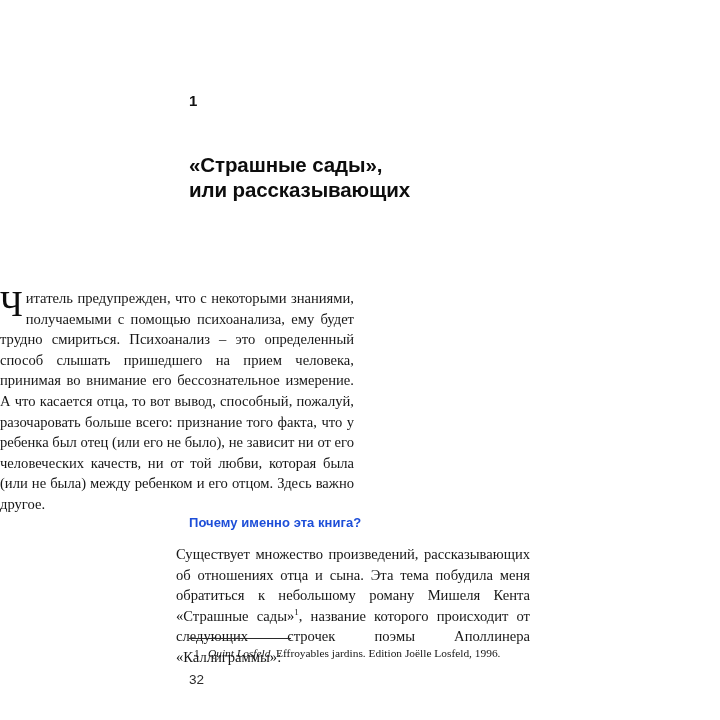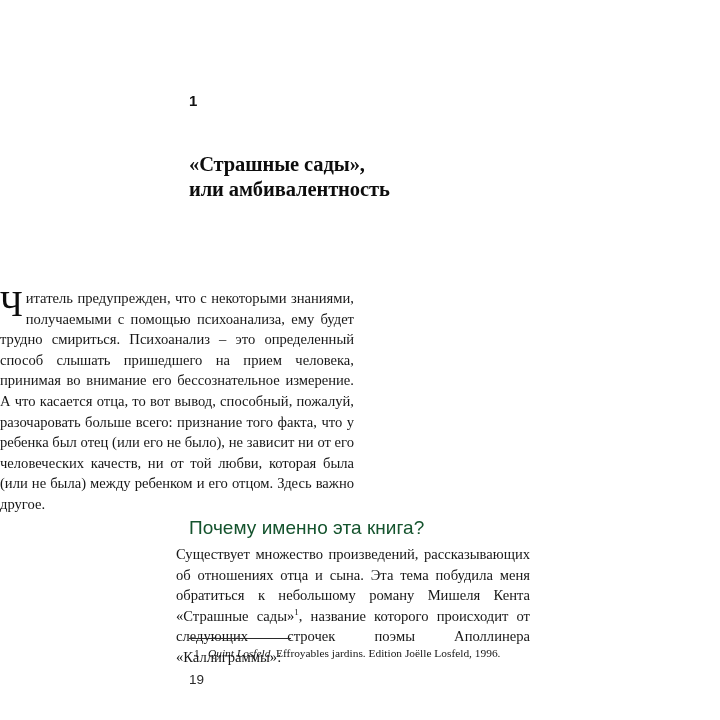--- a/index.html
+++ b/index.html
@@ -38,21 +38,21 @@
     letter-spacing: 0.1px;
     line-height: 1;
   }
 
   
   .chapter-title {
     position: absolute;
     left: 189px;
     top: 138px;
     width: 360px;
-    font-family: Liberation Serif, serif;
+    font-family: Liberation Sans, sans-serif;
     font-size: 20.5px;
     font-weight: 700;
     color: #0d0d0d;
     line-height: 25px;
     letter-spacing: -0.1px;
   }
   .chapter-title .tline {
     display: block;
     white-space: nowrap;
   }
@@ -91,23 +91,23 @@
     padding: 1px 3px 0 0;
     color: #0d0d0d;
   }
 
   
   .subheading {
     position: absolute;
     left: 189px;
     top: 503px;
     font-family: "Liberation Sans", "DejaVu Sans", sans-serif;
-    font-size: 19px;
-    font-weight: 400;
-    color: #14532d;
+    font-size: 13px;
+    font-weight: 700;
+    color: #1d4ed8;
     line-height: 18px;
     letter-spacing: 0.05px;
   }
 
   
   #para-second {
     position: absolute;
     left: 176px;
     top: 544px;
     width: 354px;
@@ -163,33 +163,33 @@
 </style>
 </head>
 <body>
 
 <div class="page">
 
   <div class="chapter-number">1</div>
 
   <h1 class="chapter-title">
     <span class="tline">«Страшные сады»,</span>
-    <span class="tline">или амбивалентность</span>
+    <span class="tline">или рассказывающих</span>
   </h1>
 
   <div class="body-block" id="para-opening">
     <p class="para"><span class="dropcap">Ч</span><span>итатель предупрежден, что с некоторыми знаниями, получаемыми с помощью психоанализа, ему будет трудно смириться. Психоанализ – это определенный способ слышать пришедшего на прием человека, принимая во внимание его бессознательное измерение. А что касается отца, то вот вывод, способный, пожалуй, разочаровать больше всего: признание того факта, что у ребенка был отец (или его не было), не зависит ни от его человеческих качеств, ни от той любви, которая была (или не была) между ребенком и его отцом. Здесь важно другое.</span></p>
   </div>
 
   <h2 class="subheading">Почему именно эта книга?</h2>
 
   <div id="para-second">
     <p class="para"><span>Существует множество произведений, рассказывающих об отношениях отца и сына. Эта тема побудила меня обратиться к небольшому роману Мишеля Кента «Страшные сады»</span><sup>1</sup><span>, название которого происходит от следующих строчек поэмы Аполлинера «Каллиграммы»:</span></p>
   </div>
 
   <div class="footnote-area">
     <div class="footnote-rule"></div>
     <div class="footnote"><span class="fn-marker">1</span><span class="fn-title">Quint Losfeld</span><span>. Effroyables jardins. Edition Joëlle Losfeld, 1996.</span></div>
   </div>
 
-  <div class="folio">19</div>
+  <div class="folio">32</div>
 
 </div>
 
 </body></html>

